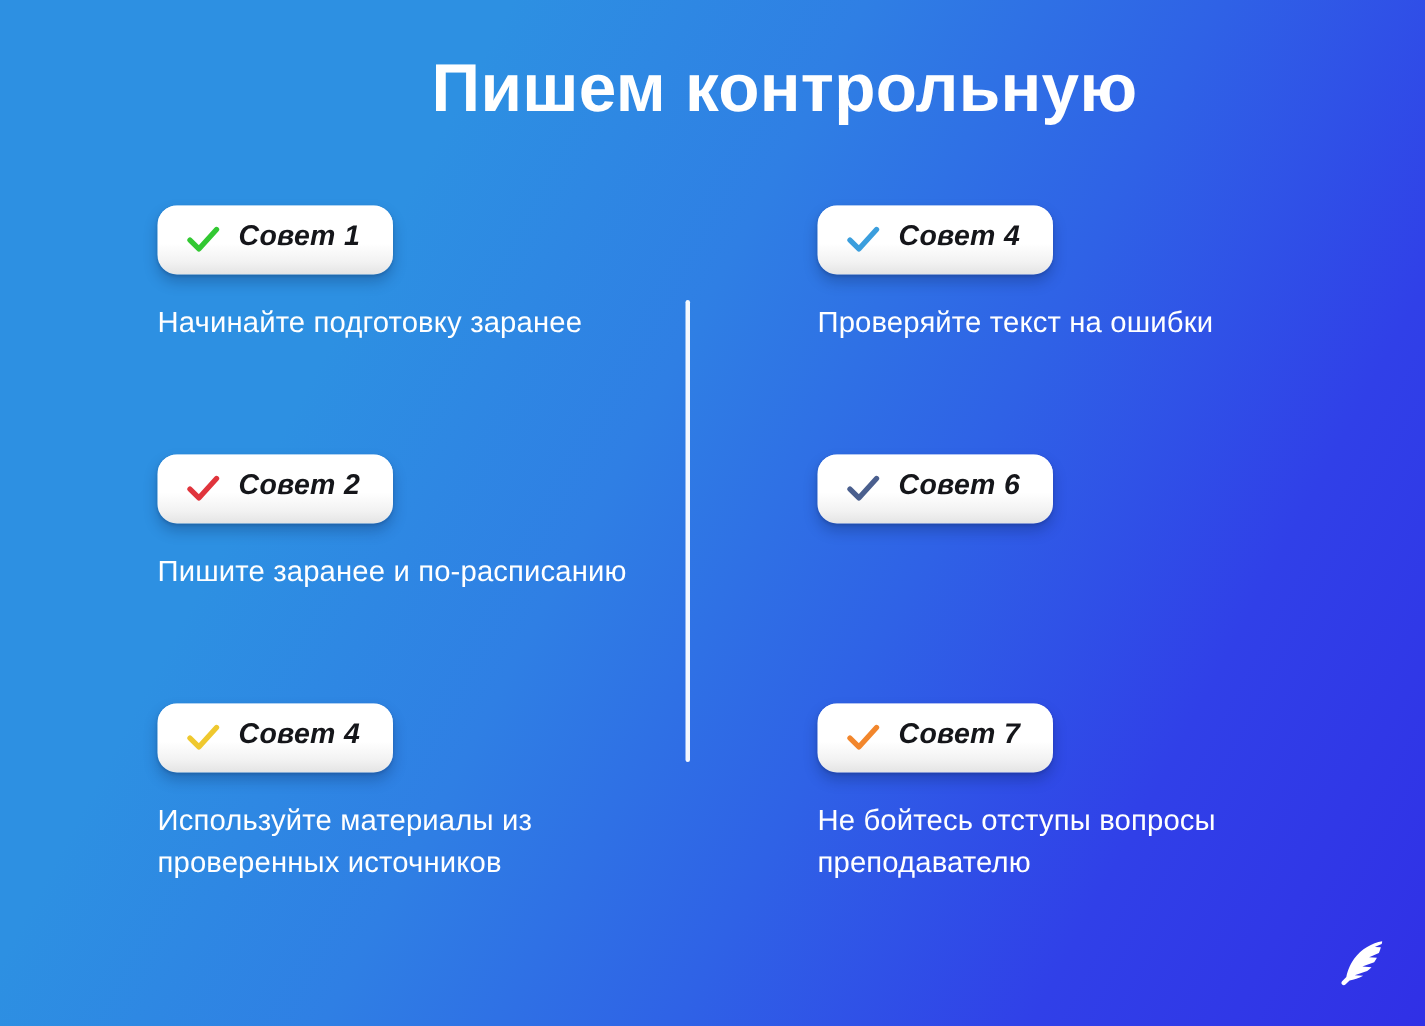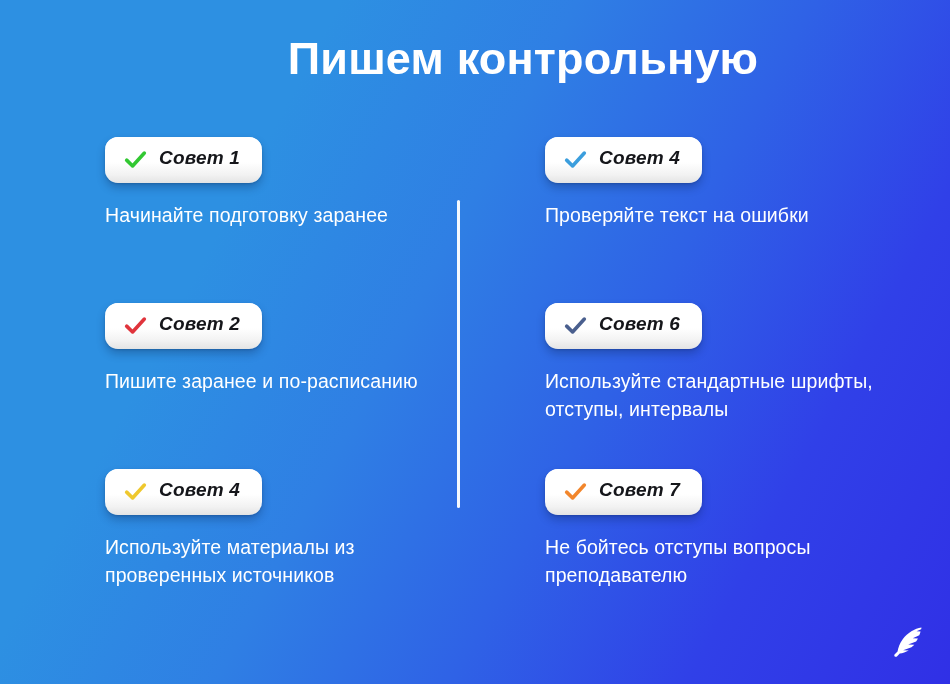--- a/index.html
+++ b/index.html
@@ -177,21 +177,20 @@
       <div class="tip-desc">Проверяйте текст на ошибки</div>
     </div>
 
     <div class="tip">
       <div class="badge">
         <svg class="check-icon" viewBox="0 0 24 24" fill="none">
           <path d="M3.5 12.6 L9.2 18.2 L20.5 5.8" stroke="#4a5f8e" stroke-width="3.4" stroke-linecap="round" stroke-linejoin="round"></path>
         </svg>
         <span class="badge-label">Совет 6</span>
       </div>
-      <div class="tip-desc">Используйте стандартные шрифты, отступы, интервалы</div>
     </div>
 
     <div class="tip">
       <div class="badge">
         <svg class="check-icon" viewBox="0 0 24 24" fill="none">
           <path d="M3.5 12.6 L9.2 18.2 L20.5 5.8" stroke="#f2862c" stroke-width="3.4" stroke-linecap="round" stroke-linejoin="round"></path>
         </svg>
         <span class="badge-label">Совет 7</span>
       </div>
       <div class="tip-desc">Не бойтесь отступы вопросы преподавателю</div>

